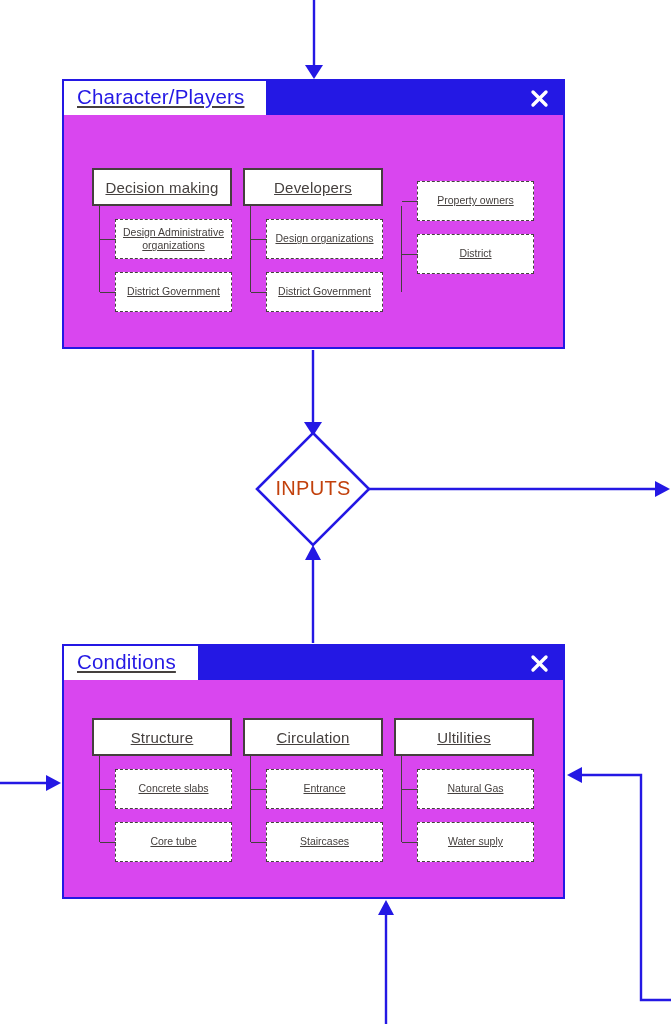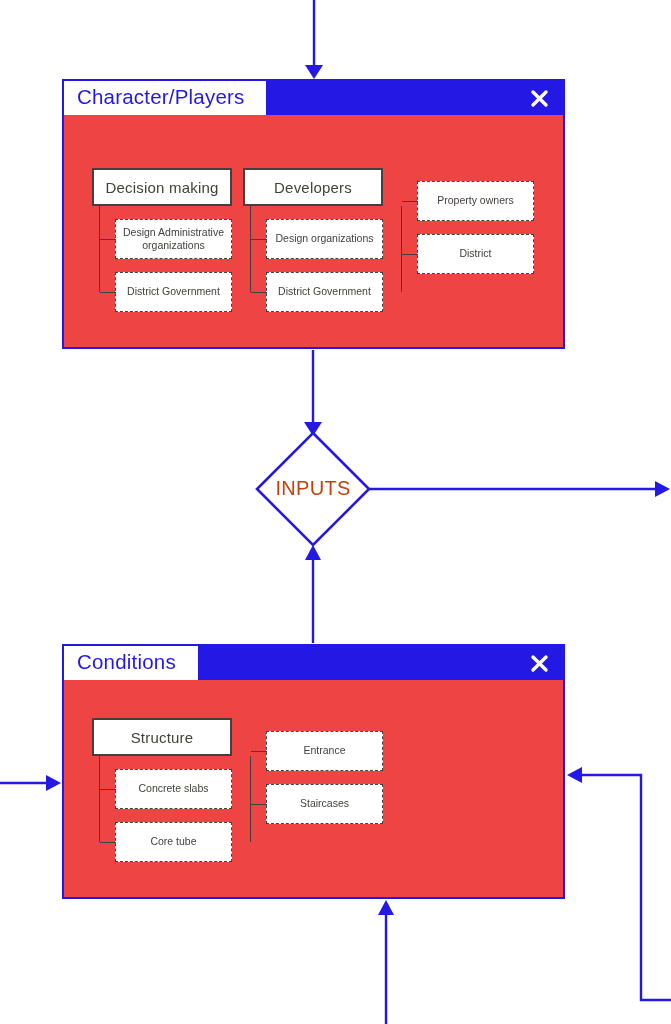--- a/index.html
+++ b/index.html
@@ -6,21 +6,21 @@
   .canvas {
     position:relative; width:671px; height:1024px; overflow:hidden;
     font-family:"Liberation Sans", sans-serif; background:#ffffff;
     color:#45403e;
   }
   svg.connectors { position:absolute; left:0; top:0; width:671px; height:1024px; z-index:1; }
 
   
   .window {
     position:absolute; box-sizing:border-box; z-index:2;
-    background:#ef4444; border:2.5px solid #2418e4;
+    background:#d946ef; border:2.5px solid #2418e4;text-decoration:underline;
   }
   .win-character { left:62px; top:79px;  width:503px; height:270px; }
   .win-conditions{ left:62px; top:644px; width:503px; height:255px; }
 
   .titlebar { display:flex; align-items:stretch; height:34px; }
   .title-label {
     background:#ffffff; color:#2418e4; font-size:20.5px; letter-spacing:0.2px;
     display:flex; align-items:center; padding:0 22px 2px 13px; white-space:nowrap;
   }
   .title-fill {
@@ -149,22 +149,31 @@
     <div class="body">
       <div class="col">
         <div class="hdr">Structure</div>
         <div class="tree-v"></div>
         <div class="kids">
           <div class="kid">Concrete slabs</div>
           <div class="kid">Core tube</div>
         </div>
       </div>
       <div class="col">
+        <div class="hdr">Circulation</div>
         <div class="tree-v"></div>
         <div class="kids">
           <div class="kid">Entrance</div>
           <div class="kid">Staircases</div>
+        </div>
+      </div>
+      <div class="col">
+        <div class="hdr">Ultilities</div>
+        <div class="tree-v"></div>
+        <div class="kids">
+          <div class="kid">Natural Gas</div>
+          <div class="kid">Water suply</div>
         </div>
       </div>
     </div>
   </div>
 
 </div>
 
 </body></html>

